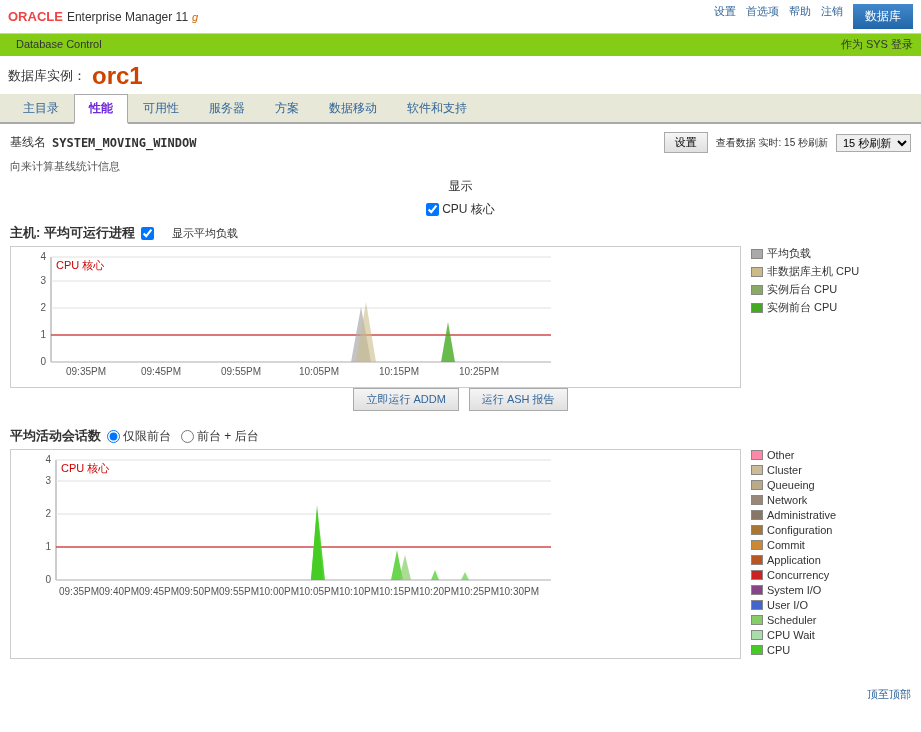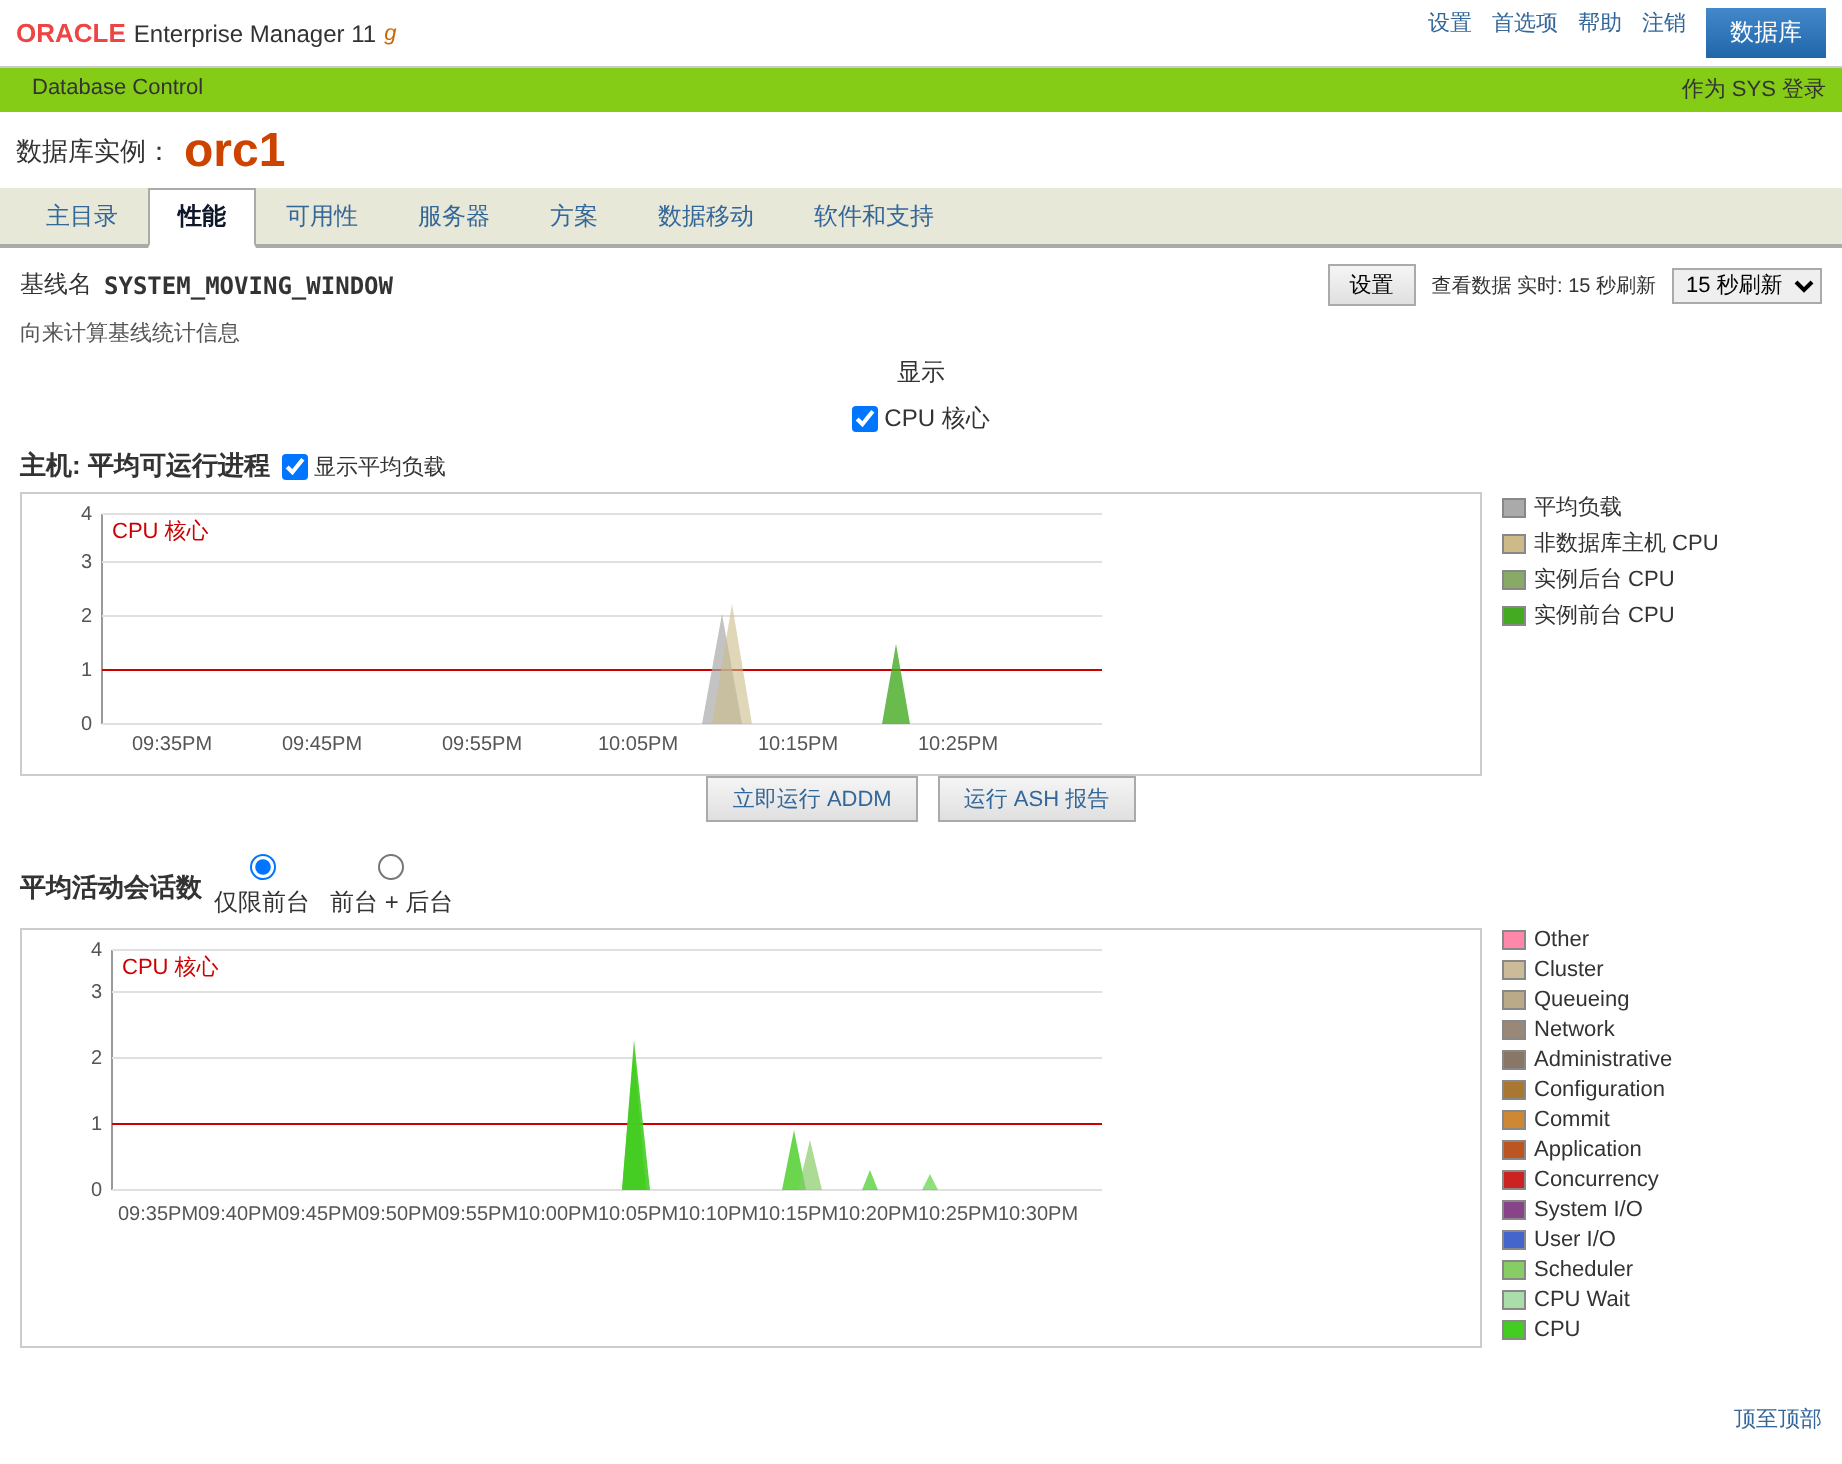--- a/index.html
+++ b/index.html
@@ -63,21 +63,21 @@
       cursor: pointer;
       border: 1px solid transparent;
       border-bottom: none;
       text-decoration: none;
       text-align: right;
     }
     .tab.active {
       background: #fff;
       border-color: #aaa;
       border-bottom: 2px solid #fff;
-      color: #0f172a;
+      color: #6d28d9;
       font-weight: bold;
       margin-bottom: -2px;
     }
 
     
     .content { padding: 8px 10px; }
 
     
     .baseline-bar {
       display: flex;
@@ -107,21 +107,21 @@
 
     
     .chart-section { margin-bottom: 16px; }
     .chart-title-row {
       display: flex;
       align-items: center;
       gap: 6px;
       margin-bottom: 4px;
     }
     .chart-title { font-size: 13px; font-weight: bold; color: #333; }
-    .chart-option { display: flex; align-items: center; gap: 3px; font-size: 11px; }
+    .chart-option { display: flex; align-items: center; gap: 18px; font-size: 11px; }
     .chart-area {
       display: flex;
       gap: 10px;
     }
     .chart-wrapper {
       flex: 1;
       border: 1px solid #ccc;
       position: relative;
       background: #fff;
     }
@@ -158,21 +158,21 @@
       border: 1px solid #aaa;
       background: linear-gradient(to bottom, #f5f5f5, #e0e0e0);
       padding: 3px 12px;
       font-size: 11px;
       cursor: pointer;
       color: #336699;
     }
 
     
     .radio-options { display: flex; align-items: center; gap: 10px; font-size: 12px; }
-    .radio-opt { display: flex; align-items: center; gap: 3px; flex-direction: column; }
+    .radio-opt { display: flex; align-items: center; gap: 3px; }
 
     
     .footer-link { text-align: right; padding: 4px 10px; }
     .footer-link a { font-size: 11px; color: #336699; text-decoration: none; }
 
     .y-axis-label {
       font-size: 10px;
       fill: #555;
     }
     .x-axis-label {

